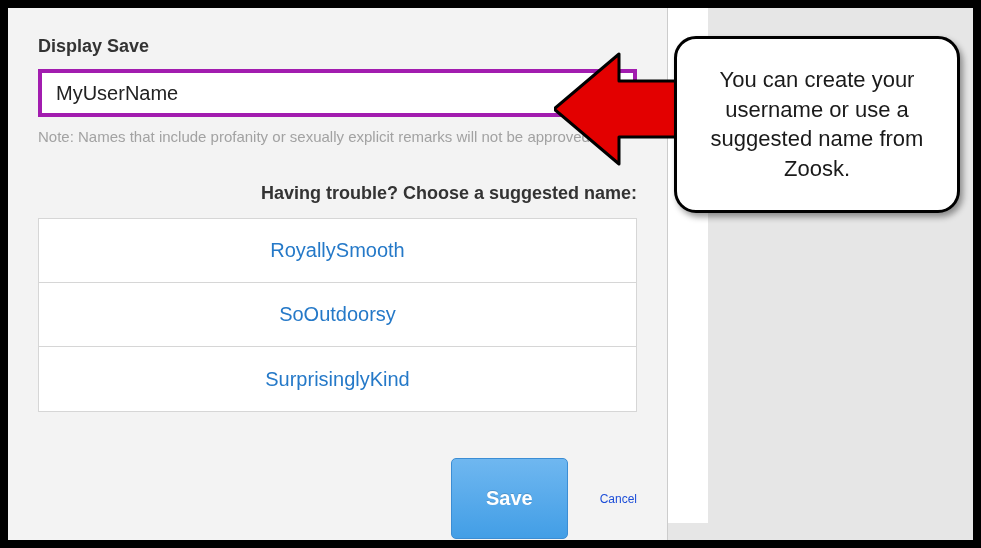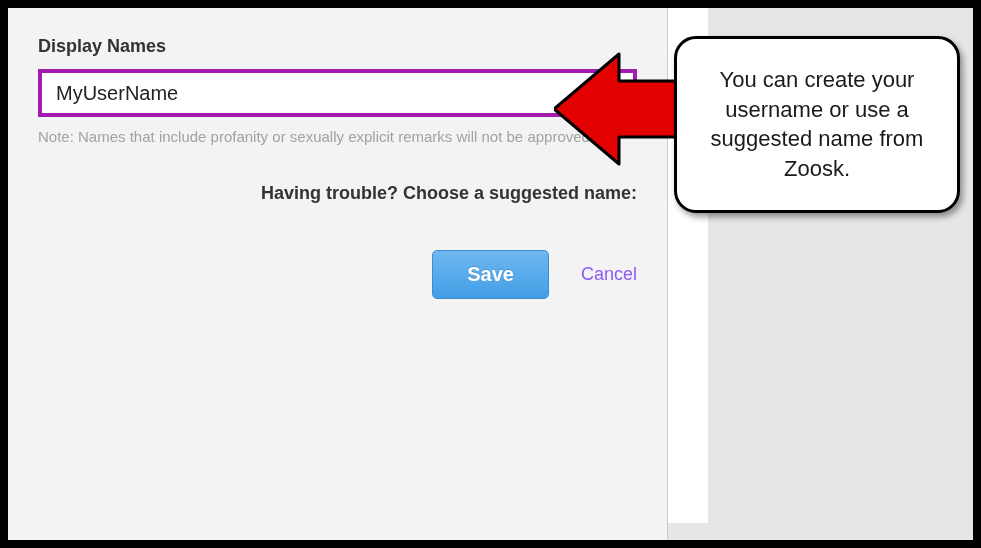--- a/index.html
+++ b/index.html
@@ -94,28 +94,28 @@
       justify-content: flex-end;
       margin-top: 46px;
       gap: 32px;
     }
     .save-btn {
       background: linear-gradient(to bottom, #6fb7f0, #429ee6);
       border: 1px solid #3b8dd4;
       color: #fff;
       font-size: 20px;
       font-weight: bold;
-      padding: 12px 34px;
+      padding: 28px 34px;
       border-radius: 5px;
       cursor: pointer;
       text-shadow: 0 -1px 0 rgba(0,0,0,0.15);
     }
     .cancel-link {
-      color: #8b5cf6;
-      font-size: 18px;
+      color: #1d4ed8;
+      font-size: 12px;
       cursor: pointer;
     }
     .callout-container {
       position: absolute;
       top: 28px;
       left: 546px;
       width: 410px;
       height: 200px;
       pointer-events: none;
     }
@@ -142,25 +142,30 @@
       box-shadow: 3px 4px 6px rgba(0,0,0,0.4);
     }
   </style>
 </head>
 <body>
 
 <div class="outer-frame">
   <div class="white-strip"></div>
 
   <div class="panel">
-    <div class="label">Display Names</div>
+    <div class="label">Display Save</div>
     <input class="text-input" type="text" value="MyUserName" style="">
     <div class="note">Note: Names that include profanity or sexually explicit remarks will not be approved.</div>
 
     <div class="sub-label">Having trouble? Choose a suggested name:</div>
+    <div class="suggestion-list">
+      <div class="suggestion-item">RoyallySmooth</div>
+      <div class="suggestion-item">SoOutdoorsy</div>
+      <div class="suggestion-item">SurprisinglyKind</div>
+    </div>
 
     <div class="actions">
       <button class="save-btn">Save</button>
       <span class="cancel-link">Cancel</span>
     </div>
   </div>
 
   <div class="callout-container">
     <svg class="arrow" viewBox="0 0 140 120">
       <polygon points="0,60 65,5 65,32 140,32 140,88 65,88 65,115" fill="#e30000" stroke="#000" stroke-width="3" stroke-linejoin="round"></polygon>

